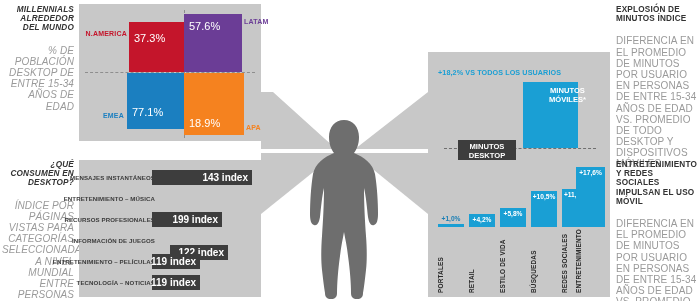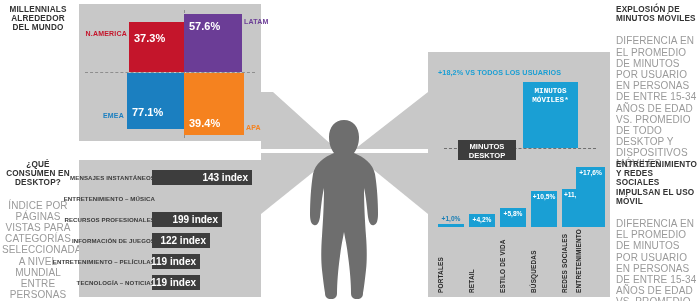--- a/index.html
+++ b/index.html
@@ -8,27 +8,27 @@
        -webkit-font-smoothing:none;}
   .stage{position:relative;width:700px;height:301px;background:#ffffff;}
 
   
   .panel{position:absolute;background:#c8c8c8;}
 
   
   .caption{position:absolute;line-height:1.12;}
   .cap-title{font-weight:bold;color:#333333;font-size:8.2px;letter-spacing:.2px;}
   .cap-sub{color:#9a9a9a;font-size:10px;letter-spacing:.1px;margin-top:12px;}
-  .ta-r{text-align:center;}
+  .ta-r{text-align:right;font-style:italic;}
   .ta-l{text-align:left;}
 
   
   #quad-panel{left:79px;top:4px;width:182px;height:137px;}
   .qbox{position:absolute;box-sizing:border-box;}
-  .qval{position:absolute;color:#ffffff;font-weight:bold;font-size:11px;}
+  .qval{position:absolute;color:#ffffff;font-weight:normal;font-size:11px;}
   .qlabel{position:absolute;font-weight:bold;font-size:7px;letter-spacing:.2px;}
   .axis-h{position:absolute;height:0;border-top:1px dashed #8e8e8e;}
   .axis-v{position:absolute;width:0;border-left:1px dashed #8e8e8e;}
 
   
   #min-panel{left:428px;top:4px;width:182px;height:137px;margin-top:48px;}
   .baseline{position:absolute;height:0;border-top:1px dashed #6f6f6f;}
   .mbar{position:absolute;}
   .mbar-label{position:absolute;color:#ffffff;font-weight:bold;font-size:7.6px;
               line-height:1.15;text-align:center;width:100%;}
@@ -60,60 +60,61 @@
   #silhouette{position:absolute;left:41px;top:118px;width:84px;height:183px;}
   .arrow{position:absolute;}
 </style>
 </head>
 <body>
 
 <div class="stage">
 
   <div class="caption ta-r" style="left:2px;top:5px;width:72px;">
     <div class="cap-title">MILLENNIALS ALREDEDOR DEL MUNDO</div>
+    <div class="cap-sub">% DE POBLACIÓN DESKTOP DE ENTRE 15-34 AÑOS DE EDAD</div>
   </div>
 
   <div class="panel" id="quad-panel">
     <div class="axis-h" style="left:6px;top:68px;width:170px;"></div>
     <div class="axis-v" style="left:105px;top:6px;height:128px;"></div>
 
     <div class="qbox" style="left:50px;top:18px;width:55px;height:50px;background:#c4152b;"></div>
     <div class="qlabel" style="left:5px;top:26px;width:43px;text-align:right;color:#c4152b;">N.AMERICA</div>
     <div class="qval" style="left:55px;top:28px;">37.3%</div>
 
     <div class="qbox" style="left:105px;top:10px;width:58px;height:58px;background:#6b3d96;"></div>
     <div class="qlabel" style="left:165px;top:14px;width:16px;text-align:left;color:#6b3d96;">LATAM</div>
     <div class="qval" style="left:110px;top:16px;">57.6%</div>
 
     <div class="qbox" style="left:48px;top:69px;width:57px;height:56px;background:#1b7fc0;"></div>
     <div class="qlabel" style="left:20px;top:108px;width:25px;text-align:right;color:#1b7fc0;">EMEA</div>
     <div class="qval" style="left:53px;top:102px;">77.1%</div>
 
     <div class="qbox" style="left:105px;top:69px;width:60px;height:62px;background:#f5821f;"></div>
     <div class="qlabel" style="left:167px;top:120px;width:15px;text-align:left;color:#f5821f;">APAC</div>
-    <div class="qval" style="left:110px;top:113px;">39.4%</div>
+    <div class="qval" style="left:110px;top:113px;">18.9%</div>
   </div>
 
   <div class="panel" id="min-panel">
     <div class="note" style="left:10px;top:16px;color:#1a9fd4;">+18,2% VS TODOS LOS USUARIOS</div>
 
     <div class="baseline" style="left:16px;top:96px;width:152px;"></div>
 
     <div class="mbar" style="left:95px;top:30px;width:55px;height:66px;background:#1a9fd4;">
-      <div class="mbar-label" style="left:0;top:5px;font-family:Liberation Mono, monospace;">MINUTOS MÓVILES*</div>
+      <div class="mbar-label" style="left:17px;top:5px;">MINUTOS MÓVILES*</div>
     </div>
 
     <div class="mbar" style="left:30px;top:88px;width:52px;height:42px;background:#3d3d3d;padding-left:6px;">
       <div class="mbar-label" style="left:0;top:3px;">MINUTOS DESKTOP</div>
     </div>
 
   </div>
 
   <div class="caption ta-l" style="left:616px;top:5px;width:82px;">
-    <div class="cap-title">EXPLOSIÓN DE MINUTOS MÓVILES</div>
+    <div class="cap-title">EXPLOSIÓN DE MINUTOS ÍNDICE</div>
     <div class="cap-sub">DIFERENCIA EN EL PROMEDIO DE MINUTOS POR USUARIO EN PERSONAS DE ENTRE 15-34 AÑOS DE EDAD VS. PROMEDIO DE TODO DESKTOP Y DISPOSITIVOS MÓVILES.</div>
   </div>
 
   <div class="caption ta-r" style="left:2px;top:160px;width:72px;">
     <div class="cap-title">¿QUÉ CONSUMEN EN DESKTOP?</div>
     <div class="cap-sub">ÍNDICE POR PÁGINAS VISTAS PARA CATEGORÍAS SELECCIONADAS A NIVEL MUNDIAL ENTRE PERSONAS DE 15-34 AÑOS</div>
   </div>
 
   <div class="panel" id="idx-panel">
 
@@ -130,21 +131,21 @@
 
     <div class="idx-row" style="left:-73px;top:52px;width:255px;">
       <div class="idx-name" style="right:106px;">RECURSOS PROFESIONALES</div>
       <div class="idx-bar" style="left:146px;width:70px;">
         <div class="idx-val">199 index</div>
       </div>
     </div>
 
     <div class="idx-row" style="left:-73px;top:73px;width:255px;">
       <div class="idx-name" style="right:106px;">INFORMACIÓN DE JUEGOS</div>
-      <div class="idx-bar" style="left:146px;width:58px;">
+      <div class="idx-bar" style="left:164px;width:58px;margin-top:12px;">
         <div class="idx-val">122 index</div>
       </div>
     </div>
 
     <div class="idx-row" style="left:-73px;top:94px;width:255px;">
       <div class="idx-name" style="right:106px;">ENTRETENIMIENTO – PELÍCULAS</div>
       <div class="idx-bar" style="left:146px;width:48px;">
         <div class="idx-val">119 index</div>
       </div>
     </div>

